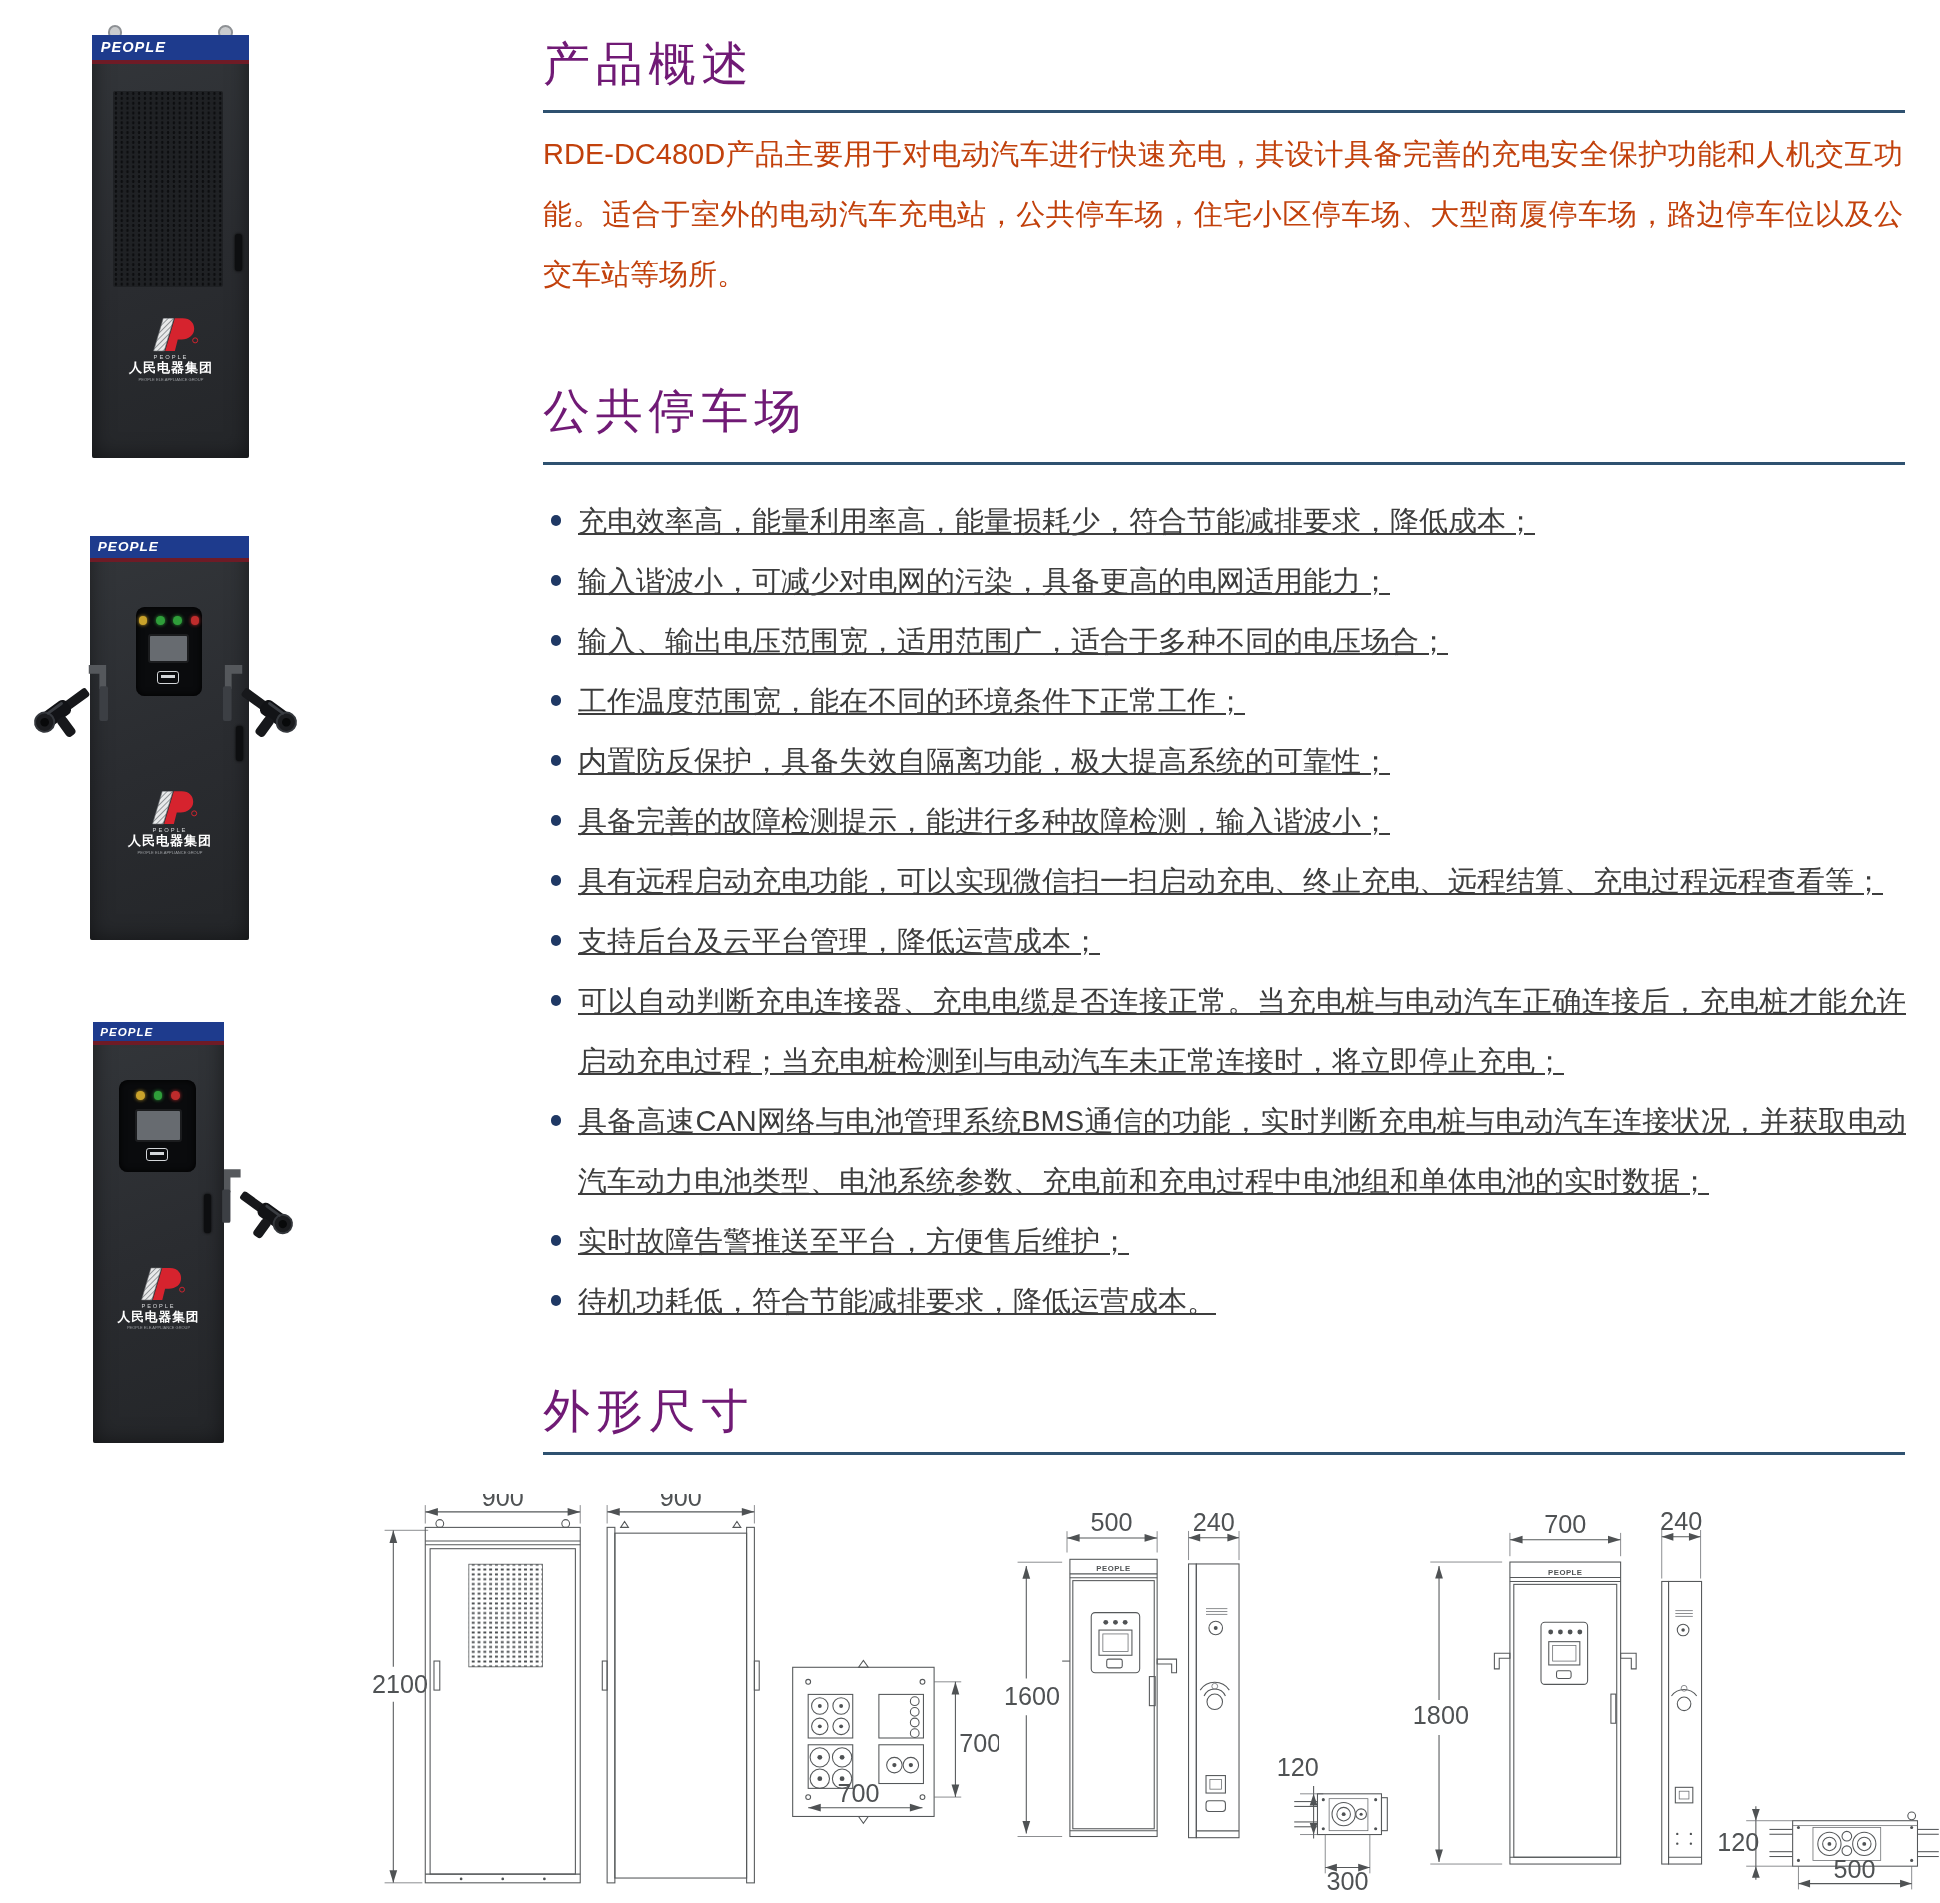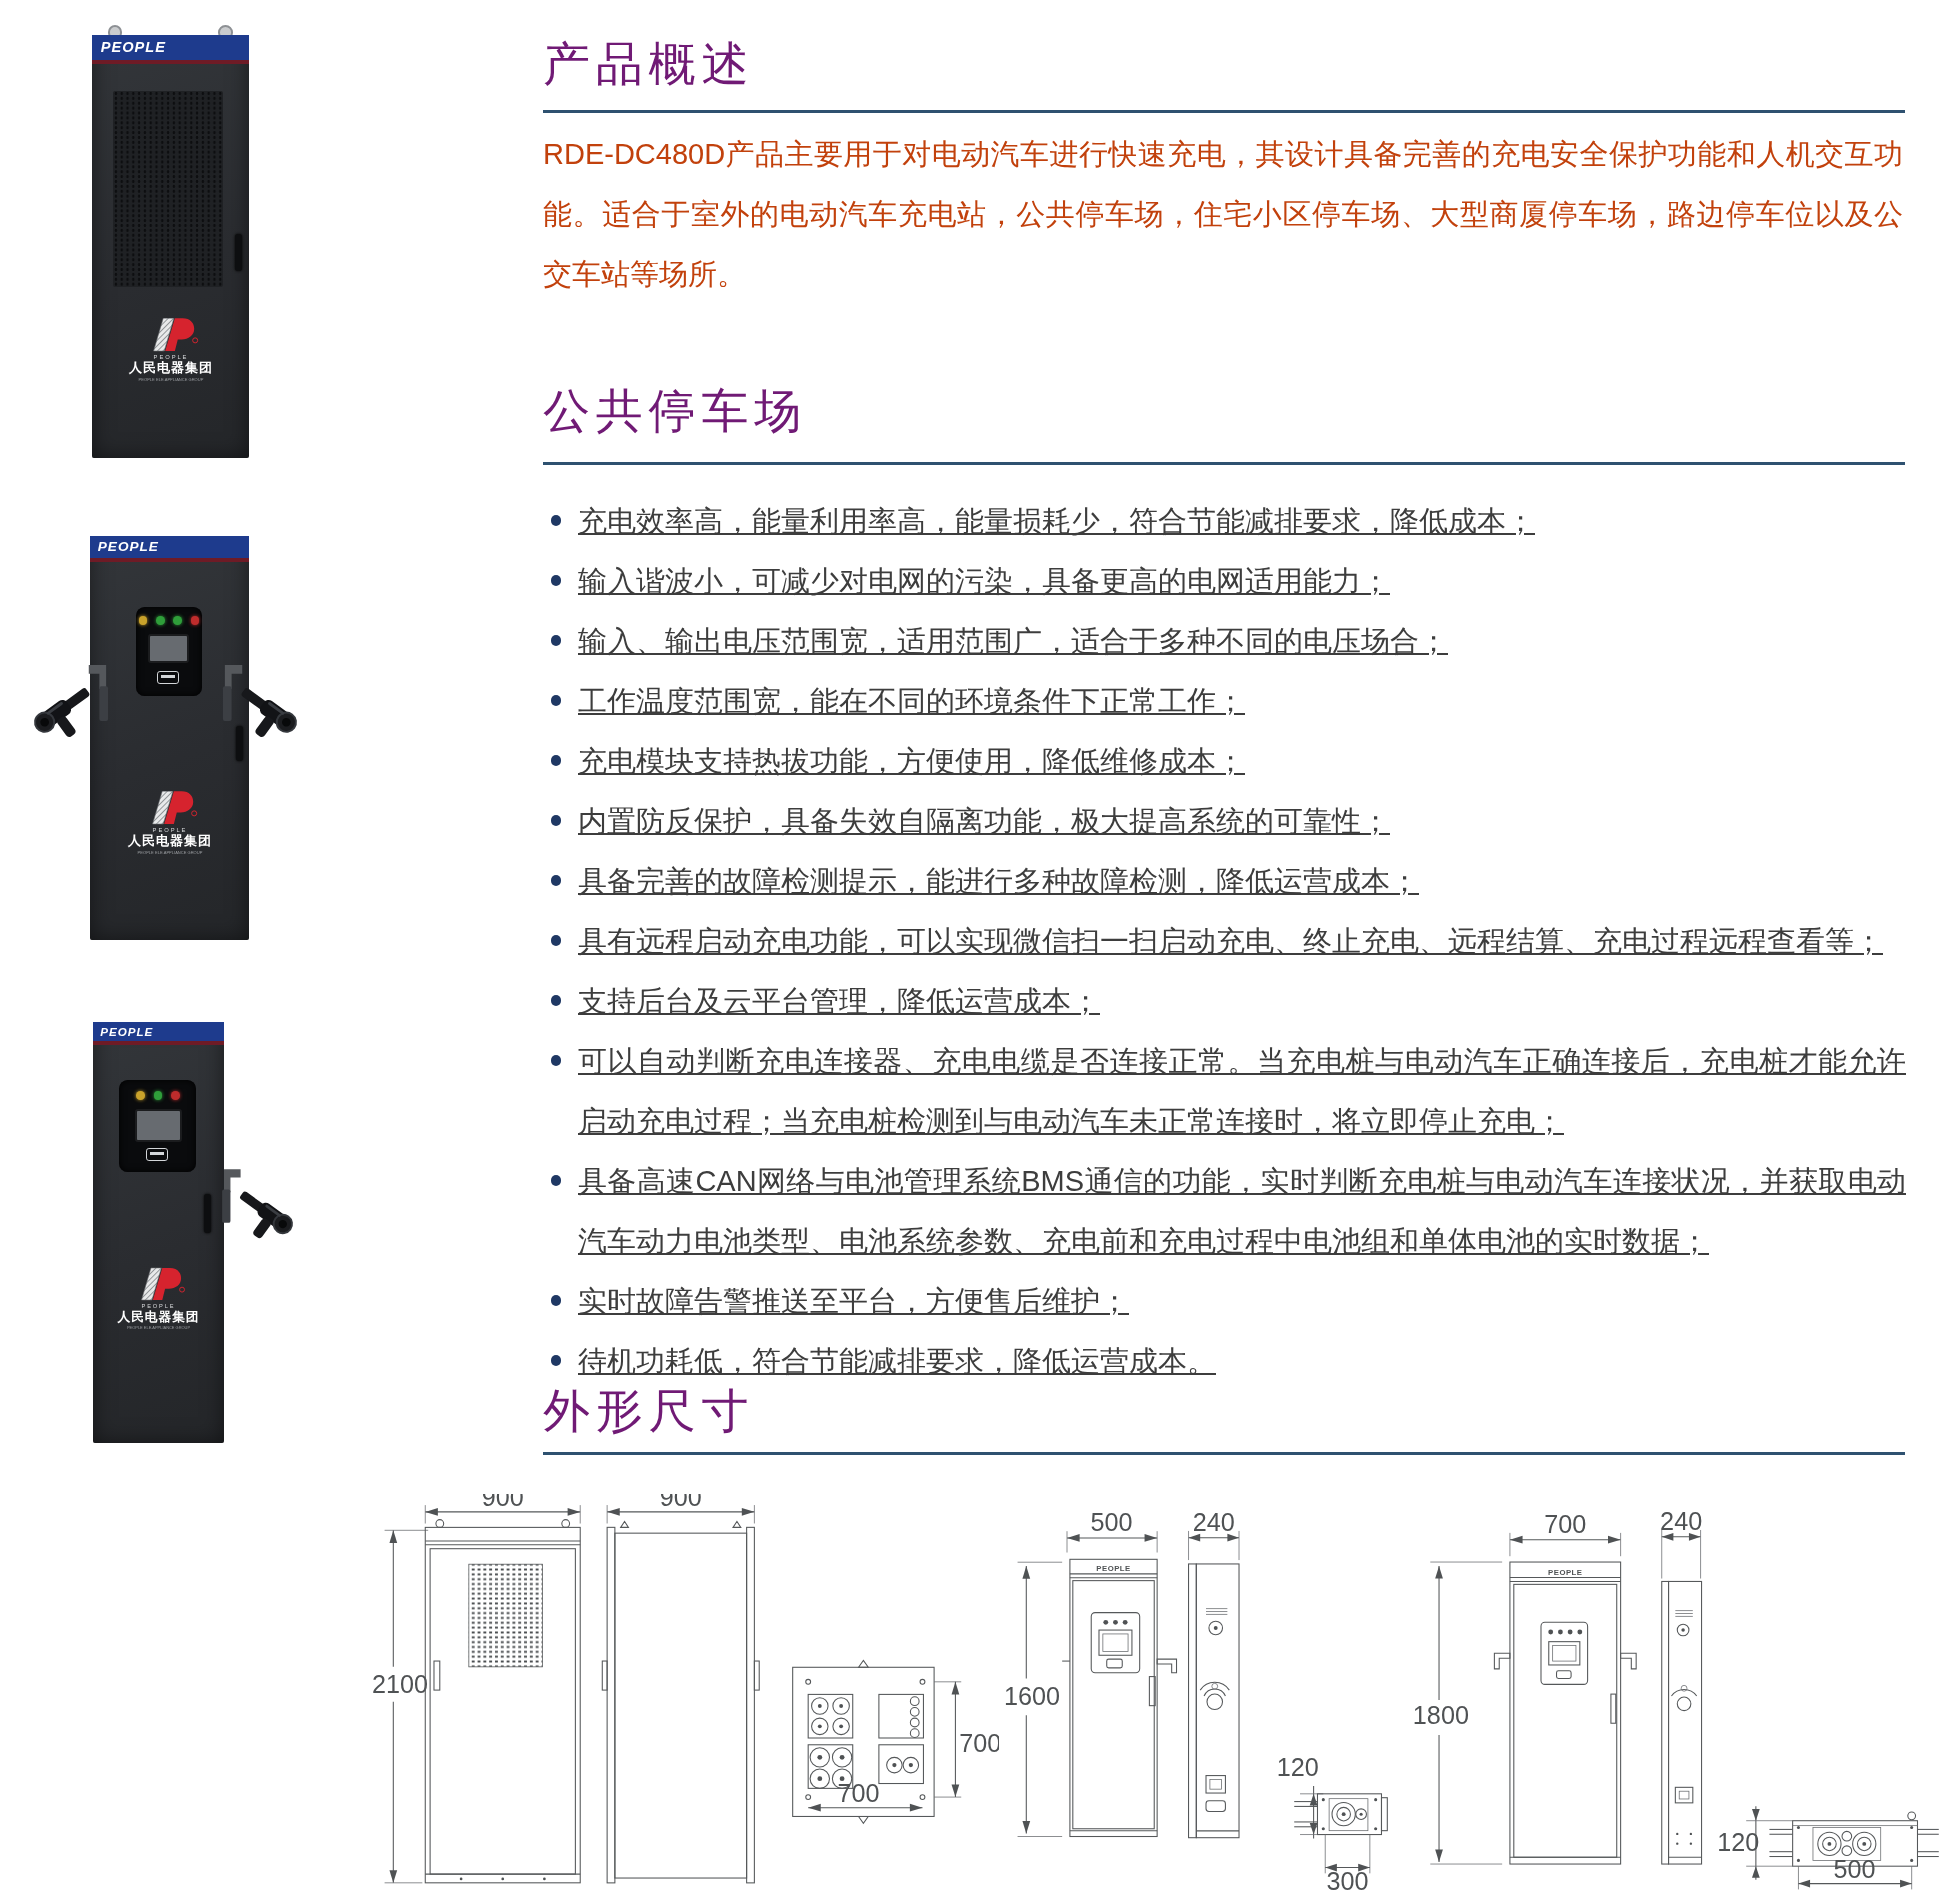--- a/index.html
+++ b/index.html
@@ -176,23 +176,22 @@
   <div class="rule" style="top:110px;"></div>
   <p class="overview-body" style="top:124px;margin:0;">RDE-DC480D产品主要用于对电动汽车进行快速充电，其设计具备完善的充电安全保护功能和人机交互功能。适合于室外的电动汽车充电站，公共停车场，住宅小区停车场、大型商厦停车场，路边停车位以及公交车站等场所。</p>
 
   <h1 class="sec-title" style="top:380px;margin:0;">公共停车场</h1>
   <div class="rule" style="top:462px;"></div>
   <ul class="features" style="top:491px;">
     <li>充电效率高，能量利用率高，能量损耗少，符合节能减排要求，降低成本；</li>
     <li>输入谐波小，可减少对电网的污染，具备更高的电网适用能力；</li>
     <li>输入、输出电压范围宽，适用范围广，适合于多种不同的电压场合；</li>
     <li>工作温度范围宽，能在不同的环境条件下正常工作；</li>
-    <li>充电模块支持热拔功能，方便使用，降低维修成本；</li>
     <li>内置防反保护，具备失效自隔离功能，极大提高系统的可靠性；</li>
-    <li>具备完善的故障检测提示，能进行多种故障检测，降低运营成本；</li>
+    <li>具备完善的故障检测提示，能进行多种故障检测，输入谐波小；</li>
     <li>具有远程启动充电功能，可以实现微信扫一扫启动充电、终止充电、远程结算、充电过程远程查看等；</li>
     <li>支持后台及云平台管理，降低运营成本；</li>
     <li>可以自动判断充电连接器、充电电缆是否连接正常。当充电桩与电动汽车正确连接后，充电桩才能允许启动充电过程；当充电桩检测到与电动汽车未正常连接时，将立即停止充电；</li>
     <li>具备高速CAN网络与电池管理系统BMS通信的功能，实时判断充电桩与电动汽车连接状况，并获取电动汽车动力电池类型、电池系统参数、充电前和充电过程中电池组和单体电池的实时数据；</li>
     <li>实时故障告警推送至平台，方便售后维护；</li>
     <li>待机功耗低，符合节能减排要求，降低运营成本。</li>
   </ul>
 
   <h1 class="sec-title" style="top:1380px;margin:0;">外形尺寸</h1>
   <div class="rule" style="top:1452px;"></div>

